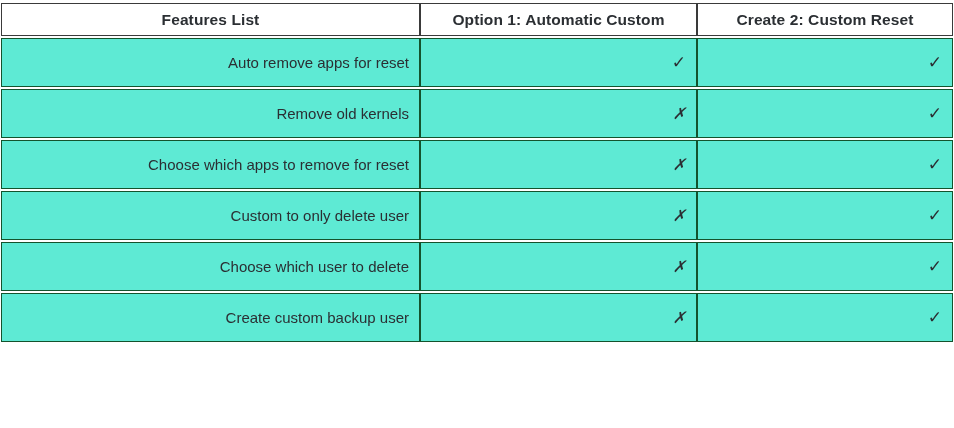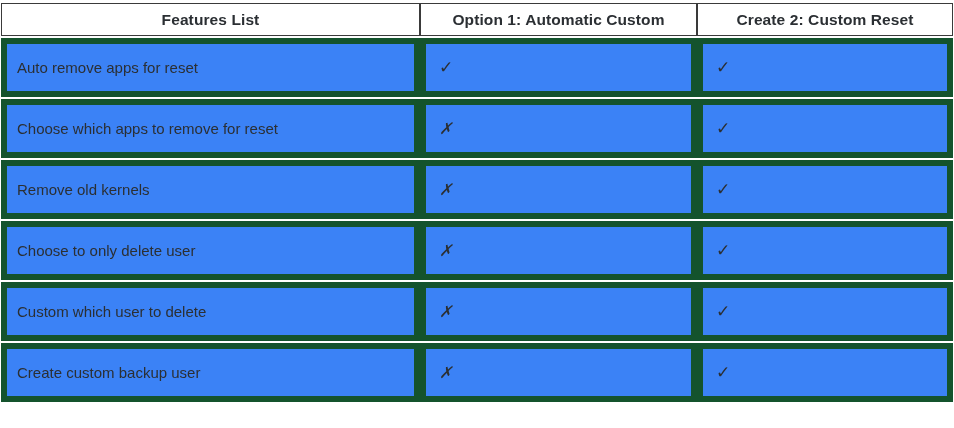--- a/index.html
+++ b/index.html
@@ -34,27 +34,27 @@
     height: 31px;
     padding: 0 8px;
     font-weight: bold;
     font-size: 15.5px;
     vertical-align: middle;
     letter-spacing: 0.1px;
     line-height: 1.1;
   }
 
   tbody td {
-    background: #3b82f6;
-    border: 6px solid #14532d;
+    background: #5eead4;
+    border: 1px solid #14532d;
     height: 47px;
     padding: 0 10px;
     font-size: 15px;
     vertical-align: middle;
-    text-align: left;
+    text-align: right;
     line-height: 1.2;
   }
 
   tbody td.mark-cell {
     font-size: 16px;
     padding-left: 13px;
   }
 
   .mark {
     display: inline-block;
@@ -79,36 +79,36 @@
       <th>Create 2: Custom Reset</th>
     </tr>
   </thead>
   <tbody id="table-body">
       <tr>
         <td class="feature-cell">Auto remove apps for reset</td>
         <td class="mark-cell"><span class="mark mark-yes">✓</span></td>
         <td class="mark-cell"><span class="mark mark-yes">✓</span></td>
       </tr>
       <tr>
+        <td class="feature-cell">Remove old kernels</td>
+        <td class="mark-cell"><span class="mark mark-no">✗</span></td>
+        <td class="mark-cell"><span class="mark mark-yes">✓</span></td>
+      </tr>
+      <tr>
         <td class="feature-cell">Choose which apps to remove for reset</td>
         <td class="mark-cell"><span class="mark mark-no">✗</span></td>
         <td class="mark-cell"><span class="mark mark-yes">✓</span></td>
       </tr>
       <tr>
-        <td class="feature-cell">Remove old kernels</td>
+        <td class="feature-cell">Custom to only delete user</td>
         <td class="mark-cell"><span class="mark mark-no">✗</span></td>
         <td class="mark-cell"><span class="mark mark-yes">✓</span></td>
       </tr>
       <tr>
-        <td class="feature-cell">Choose to only delete user</td>
-        <td class="mark-cell"><span class="mark mark-no">✗</span></td>
-        <td class="mark-cell"><span class="mark mark-yes">✓</span></td>
-      </tr>
-      <tr>
-        <td class="feature-cell">Custom which user to delete</td>
+        <td class="feature-cell">Choose which user to delete</td>
         <td class="mark-cell"><span class="mark mark-no">✗</span></td>
         <td class="mark-cell"><span class="mark mark-yes">✓</span></td>
       </tr>
       <tr>
         <td class="feature-cell">Create custom backup user</td>
         <td class="mark-cell"><span class="mark mark-no">✗</span></td>
         <td class="mark-cell"><span class="mark mark-yes">✓</span></td>
       </tr>
     </tbody>
 </table>

